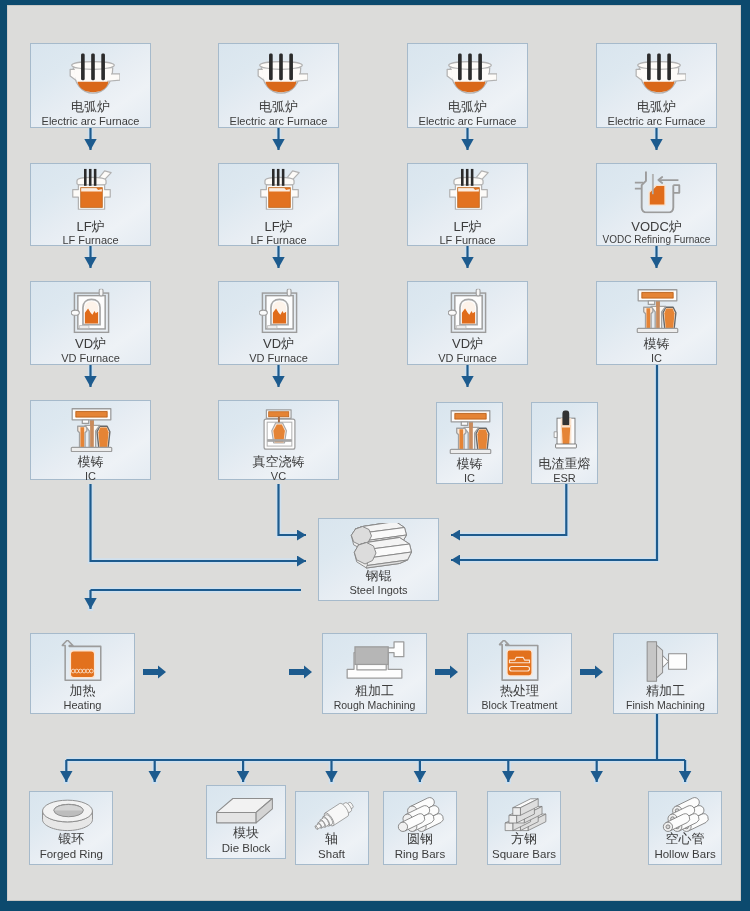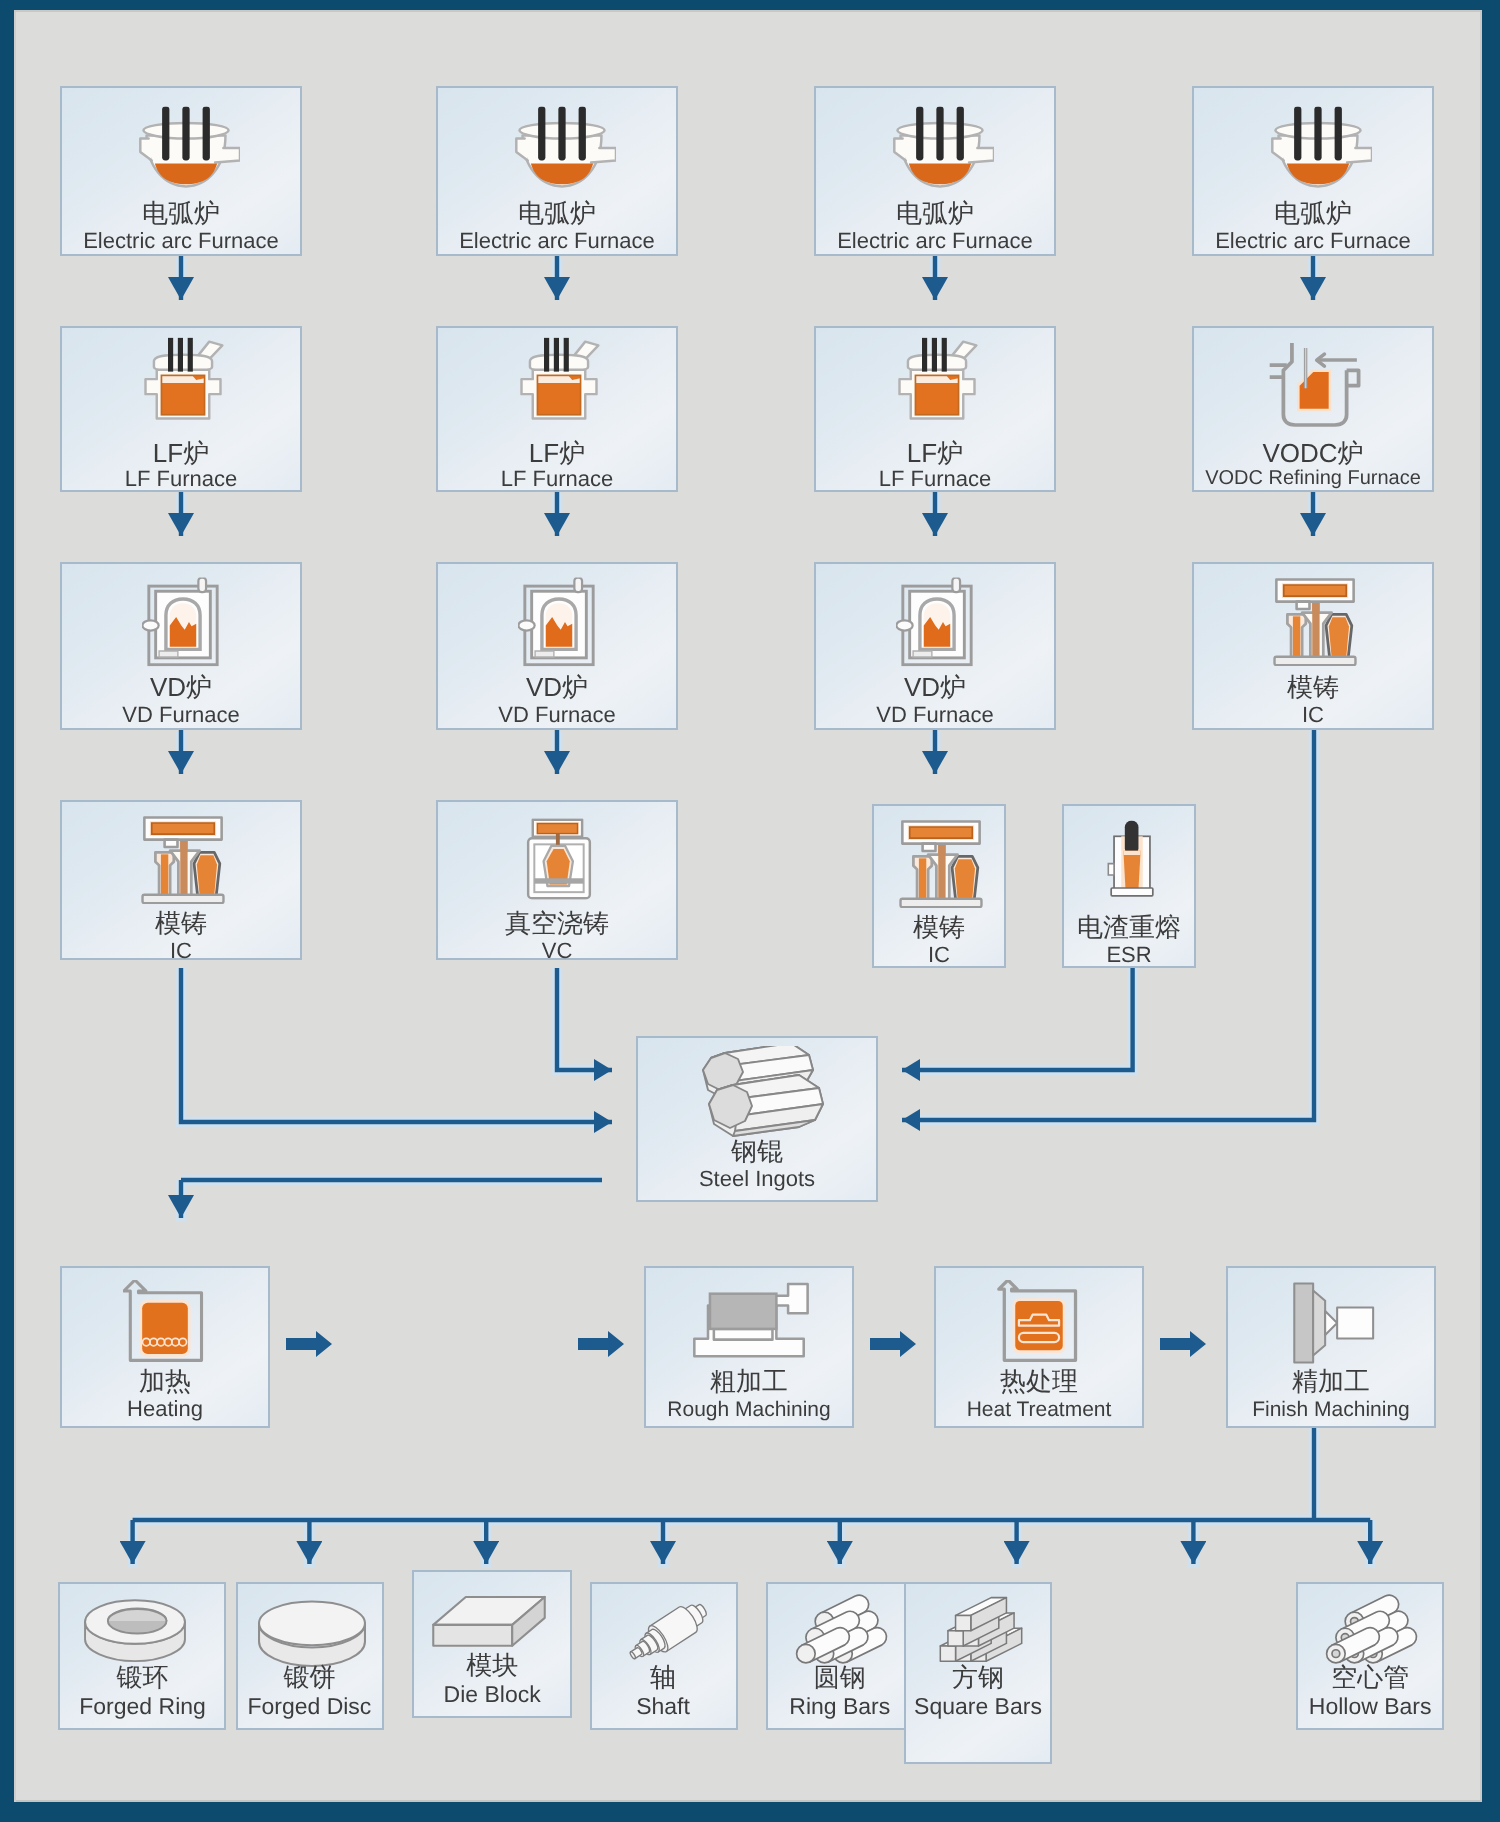--- a/index.html
+++ b/index.html
@@ -648,44 +648,37 @@
         <use href="#sym-rough"></use>
       </svg>
     <div class="txt cn" style="top:50px">粗加工</div>
     <div class="txt en" style="top:65px;font-size:10.5px">Rough Machining</div>
   </div>
   <div class="box" style="left:467px;top:633px;width:105px;height:81px">
     <svg class="ico" style="left:30px;top:6px;width:43px;height:42px" viewBox="0 0 92 92">
         <use href="#sym-heat"></use>
       </svg>
     <div class="txt cn" style="top:50px">热处理</div>
-    <div class="txt en" style="top:65px;font-size:10.5px">Heat Treatment</div>
+    <div class="txt en" style="top:65px;font-size:10.5px">Block Treatment</div>
   </div>
   <div class="box" style="left:613px;top:633px;width:105px;height:81px">
     <svg class="ico" style="left:28px;top:6px;width:48px;height:43px" viewBox="0 0 112 100">
         <use href="#sym-finish"></use>
       </svg>
     <div class="txt cn" style="top:50px">精加工</div>
     <div class="txt en" style="top:65px;font-size:10.5px">Finish Machining</div>
   </div>
 
   <div class="box" style="left:29.3px;top:791px;width:84px;height:74px">
     <svg class="ico" style="left:10px;top:6px;width:55px;height:38px" viewBox="0 0 100 70">
         <use href="#sym-ring"></use>
       </svg>
     <div class="txt cn2" style="top:40px">锻环</div>
     <div class="txt en2" style="top:56px">Forged Ring</div>
   </div>
-  <div class="box" style="left:117.7px;top:791px;width:74px;height:74px">
-    <svg class="ico" style="left:8px;top:7px;width:58px;height:38px" viewBox="0 0 100 66">
-        <use href="#sym-disc"></use>
-      </svg>
-    <div class="txt cn2" style="top:40px">锻饼</div>
-    <div class="txt en2" style="top:56px">Forged Disc</div>
-  </div>
   <div class="box" style="left:206.1px;top:785px;width:80px;height:74px">
     <svg class="ico" style="left:7px;top:9px;width:61px;height:36px" viewBox="0 0 104 62">
         <use href="#sym-block"></use>
       </svg>
     <div class="txt cn2" style="top:40px">模块</div>
     <div class="txt en2" style="top:56px">Die Block</div>
   </div>
   <div class="box" style="left:294.5px;top:791px;width:74px;height:74px">
     <svg class="ico" style="left:5px;top:3px;width:65px;height:39px" viewBox="0 0 118 98">
         <use href="#sym-shaft"></use>
@@ -693,21 +686,21 @@
     <div class="txt cn2" style="top:40px">轴</div>
     <div class="txt en2" style="top:56px">Shaft</div>
   </div>
   <div class="box" style="left:382.9px;top:791px;width:74px;height:74px">
     <svg class="ico" style="left:9px;top:3px;width:57px;height:38px" viewBox="0 0 110 86">
         <use href="#sym-round"></use>
       </svg>
     <div class="txt cn2" style="top:40px">圆钢</div>
     <div class="txt en2" style="top:56px">Ring Bars</div>
   </div>
-  <div class="box" style="left:452px;top:791px;width:74px;height:91px">
+  <div class="box" style="left:487px;top:791px;width:74px;height:74px">
     <svg class="ico" style="left:9px;top:3px;width:57px;height:39px" viewBox="0 0 108 92">
         <use href="#sym-square"></use>
       </svg>
     <div class="txt cn2" style="top:40px">方钢</div>
     <div class="txt en2" style="top:56px">Square Bars</div>
   </div>
   <div class="box" style="left:648.1px;top:791px;width:74px;height:74px">
     <svg class="ico" style="left:9px;top:3px;width:57px;height:38px" viewBox="0 0 110 86">
         <use href="#sym-hollow"></use>
       </svg>

